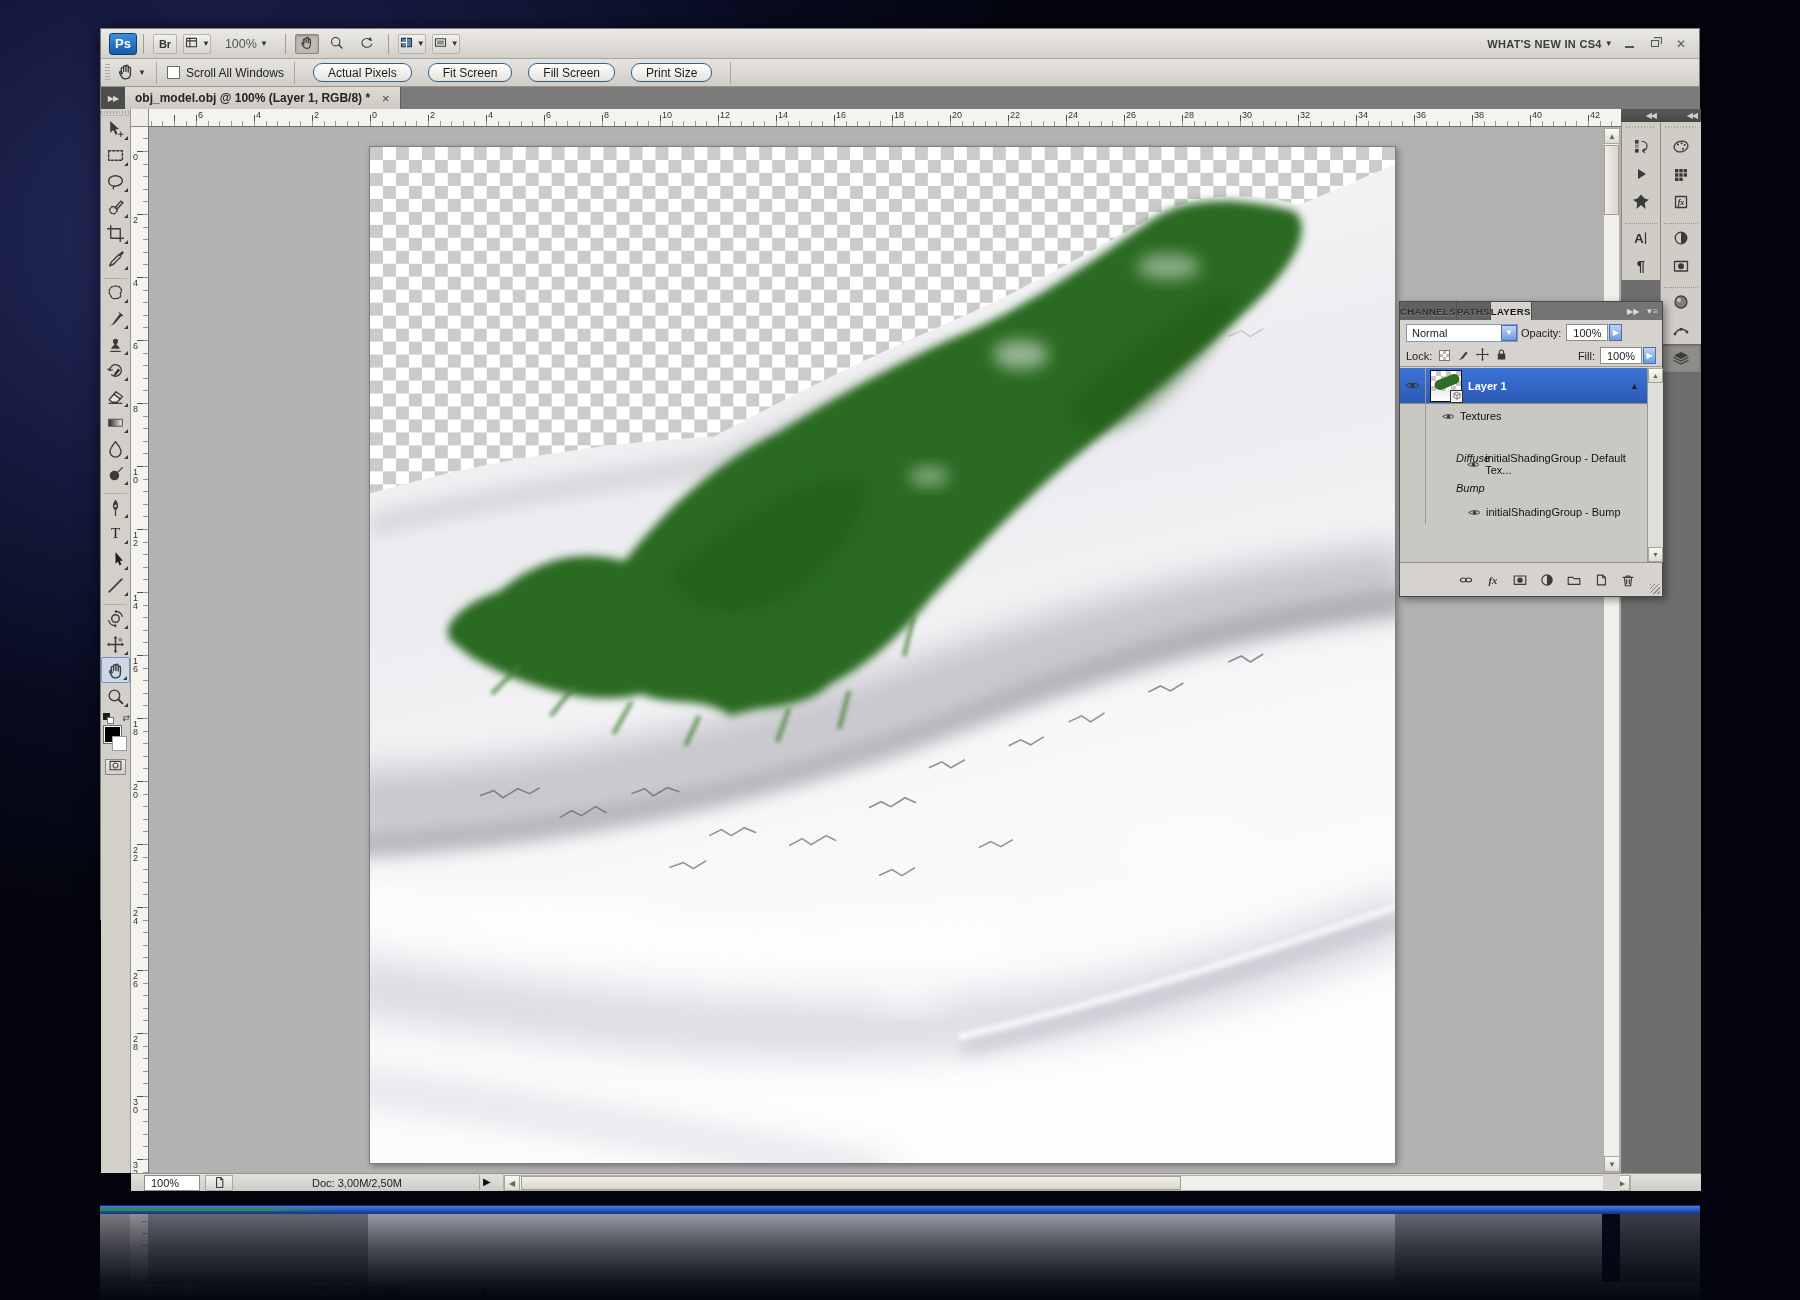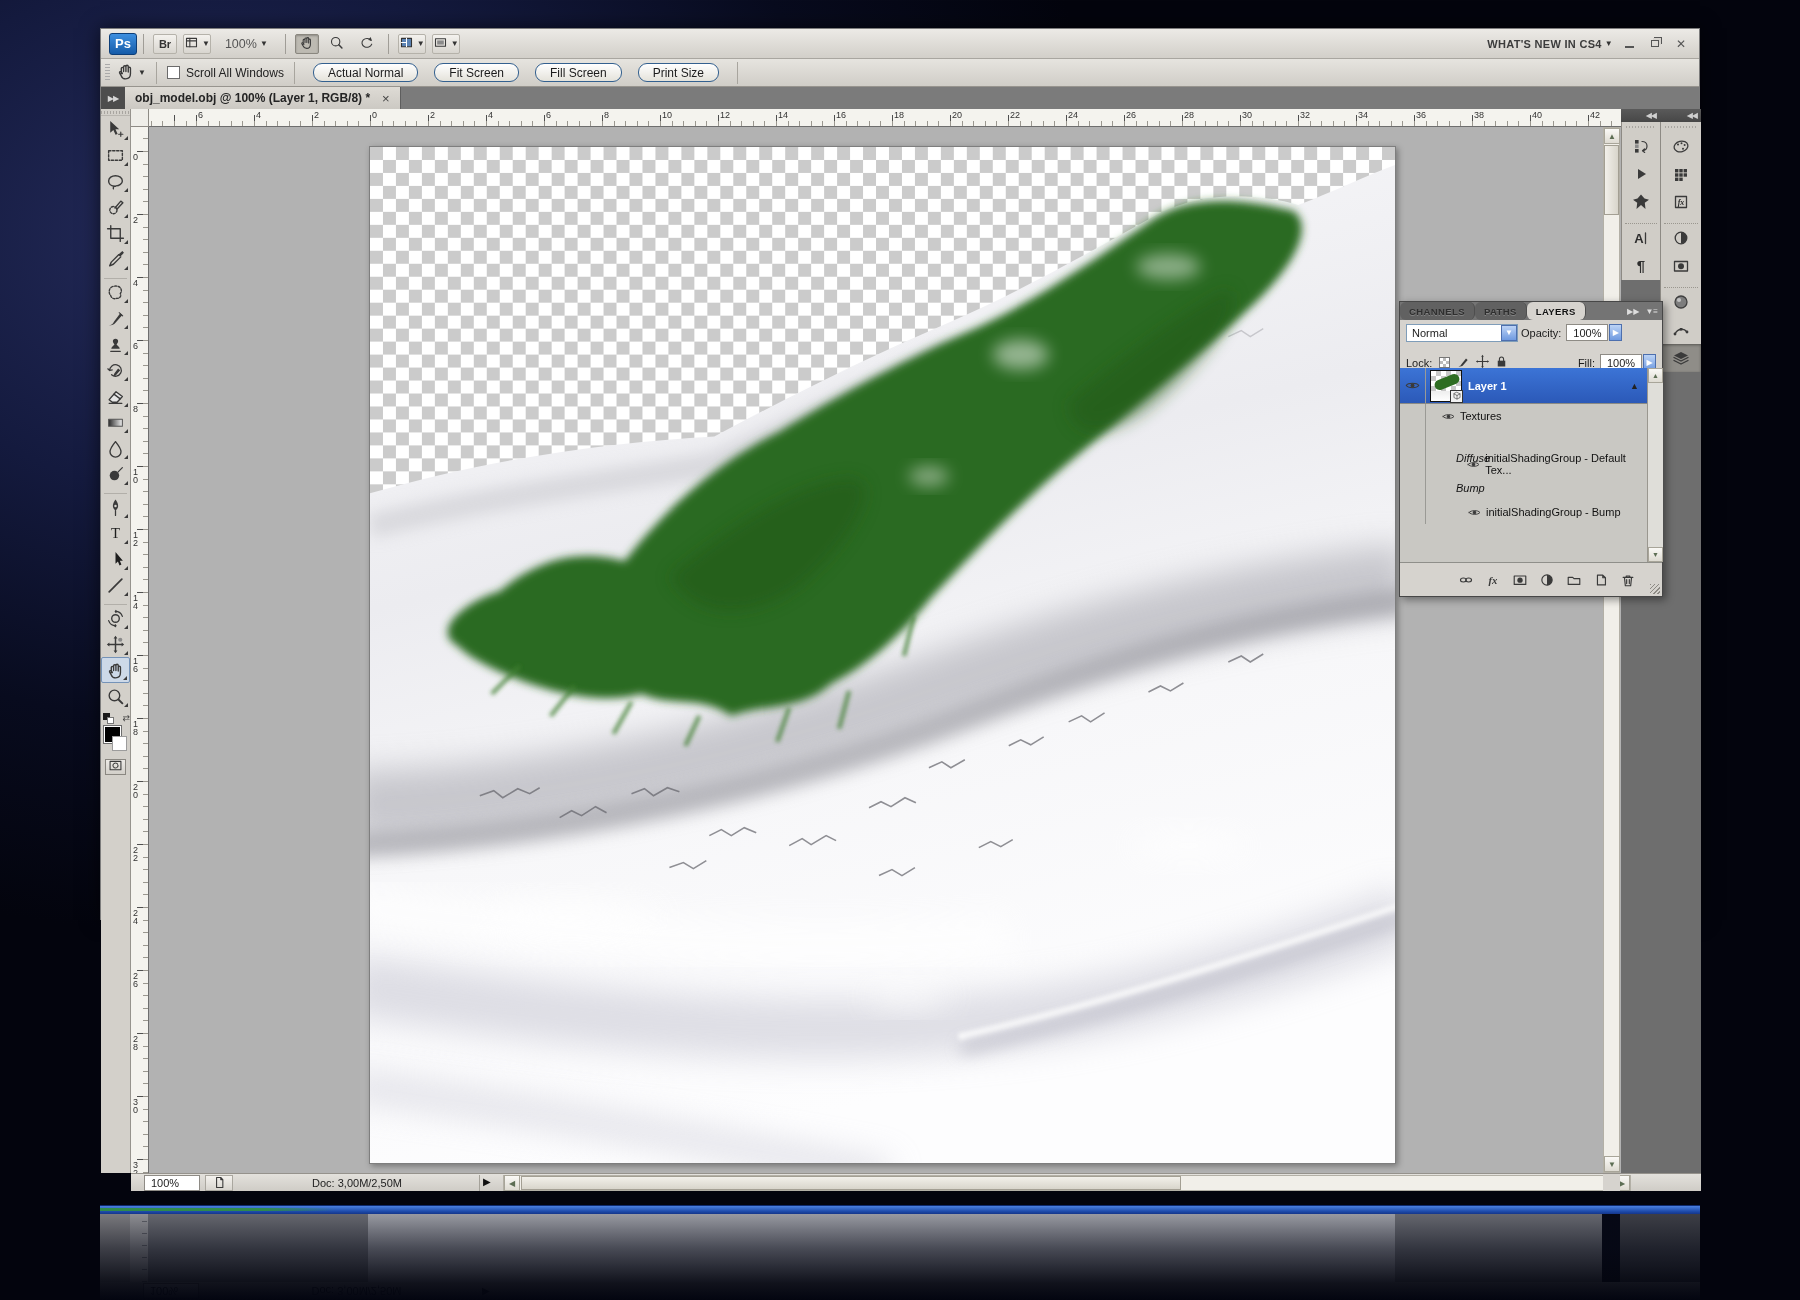--- a/index.html
+++ b/index.html
@@ -102,30 +102,30 @@
   .dock-head{position:absolute;top:0;height:13px;background:linear-gradient(#5a5a5a,#474747);color:#cfcfcf;font-size:8px;
              display:flex;align-items:center;justify-content:flex-end;padding-right:4px;letter-spacing:-1px;}
   .dock-col{position:absolute;top:13px;background:#d0cdc7;border-left:1px solid #8d8a84;}
   .dock-icon{width:100%;height:28px;display:flex;align-items:center;justify-content:center;}
   .dock-icon.sel{background:#8f8d88;box-shadow:inset 0 1px 3px rgba(0,0,0,.4);}
   .dock-div{height:8px;margin:0 3px;border-bottom:1px dotted #9a978f;}
   .dock-dots{height:6px;margin:2px 4px;background-image:repeating-linear-gradient(to right,#a8a5a0 0 1px,transparent 1px 3px);background-size:100% 2px;background-repeat:no-repeat;background-position:0 2px;}
   
   #layers-panel{position:absolute;left:1298px;top:272px;width:264px;height:296px;background:#d6d3ce;border:1px solid #474747;box-shadow:3px 3px 8px rgba(0,0,0,.4);}
   #lp-tabs{position:absolute;left:0;top:0;width:100%;height:18px;background:#747474;display:flex;}
-  .lp-tab{height:18px;padding:0 9px;font-size:9.5px;font-weight:bold;letter-spacing:.4px;display:flex;align-items:center;
-          color:#2e2e2e;background:#616161;border-right:1px solid #4e4e4e;text-shadow:0 1px 0 rgba(255,255,255,.22);border-radius:6px;}
+  .lp-tab{height:18px;padding:0 0;font-size:9.5px;font-weight:bold;letter-spacing:.4px;display:flex;align-items:center;
+          color:#2e2e2e;background:#616161;border-right:1px solid #4e4e4e;text-shadow:0 1px 0 rgba(255,255,255,.22);}
   .lp-tab.active{background:#d6d3ce;color:#111;}
   #lp-tabicons{margin-left:auto;display:flex;align-items:center;color:#ddd;font-size:8px;padding-right:4px;gap:6px;}
   #lp-blend{position:absolute;left:0;top:18px;width:100%;height:25px;display:flex;align-items:center;font-size:11px;color:#1c1c1c;padding:0 6px;}
   #blend-select{width:112px;height:18px;background:#fff;border:1px solid #7f9db9;display:flex;align-items:center;padding-left:5px;position:relative;}
   #blend-select .dd{position:absolute;right:0;top:0;width:16px;height:16px;background:linear-gradient(#bcd3f5,#6f9ae0);border:1px solid #4d6fae;color:#fff;font-size:8px;display:flex;align-items:center;justify-content:center;}
   .num-field{width:42px;height:17px;background:#fff;border:1px solid #8e8b85;display:flex;align-items:center;justify-content:center;font-size:11px;}
   .spin{width:13px;height:17px;background:linear-gradient(#bcd3f5,#6f9ae0);border:1px solid #4d6fae;color:#fff;font-size:8px;display:flex;align-items:center;justify-content:center;margin-left:1px;}
-  #lp-lock{position:absolute;left:0;top:50px;width:100%;height:22px;display:flex;align-items:center;font-size:11px;color:#1c1c1c;padding:0 6px;border-bottom:1px solid #9a978f;}
+  #lp-lock{position:absolute;left:0;top:43px;width:100%;height:22px;display:flex;align-items:center;font-size:11px;color:#1c1c1c;padding:0 6px;border-bottom:1px solid #9a978f;}
   .lock-ic{width:14px;height:14px;margin-left:5px;display:flex;align-items:center;justify-content:center;}
   .lock-checker{width:11px;height:11px;border:1px solid #777;
      background:repeating-conic-gradient(#bbb 0 25%,#fff 0 50%) 0 0/6px 6px;}
   #lp-list{position:absolute;left:0;top:66px;width:247px;height:194px;background:#c9c8c3;overflow:hidden;}
   .lrow{position:relative;width:100%;display:flex;align-items:center;font-size:11px;color:#111;}
   .lrow .eyecell{width:26px;align-self:stretch;border-right:1px solid #9a9a95;display:flex;align-items:center;justify-content:center;flex:none;}
   .lrow.selected{height:36px;background:linear-gradient(#3c74d6,#2b59b8);color:#fff;font-weight:bold;border-bottom:1px solid #8a8a85;}
   .lrow.plain{height:24px;}
   .lthumb{width:32px;height:32px;margin:0 6px 0 4px;background:#fff;border:1px solid #111;position:relative;flex:none;
      background:repeating-conic-gradient(#c8c8c8 0 25%,#fff 0 50%) 0 0/10px 10px;}
@@ -231,21 +231,21 @@
     <div class="grip"></div>
     <span class="icsl"><svg class="ic" style="width:19px;height:19px" viewBox="0 0 18 18">
           <path d="M5 11 V6.2 a1.1 1.1 0 0 1 2.2 0 V9 M7.2 9 V4.6 a1.1 1.1 0 0 1 2.2 0 V9 M9.4 9 V4.2 a1.1 1.1 0 0 1 2.2 0 V9.2 M11.6 9.5 V6 a1.05 1.05 0 0 1 2.1 0 V11 C13.7 14 12 16 9.2 16 C6.8 16 5.6 14.8 5 13.2 L3.4 10.4 a1 1 0 0 1 1.7 -1 L6 11"></path>
         </svg></span>
     <span class="mb-caret">▼</span>
     <div class="opt-sep"></div>
     <div class="checkbox"></div>
     <span>Scroll All Windows</span>
     <div class="opt-sep"></div>
     <div id="opt-buttons" style="display:flex;align-items:center;">
-        <div class="opt-btn">Actual Normal</div>
+        <div class="opt-btn">Actual Pixels</div>
         <div class="opt-btn">Fit Screen</div>
         <div class="opt-btn">Fill Screen</div>
         <div class="opt-btn">Print Size</div>
       </div>
     <div class="opt-sep"></div>
   </div>
 
   <div id="tabbar">
     <div id="tab-overflow">▶▶</div>
     <div id="doc-tab">

